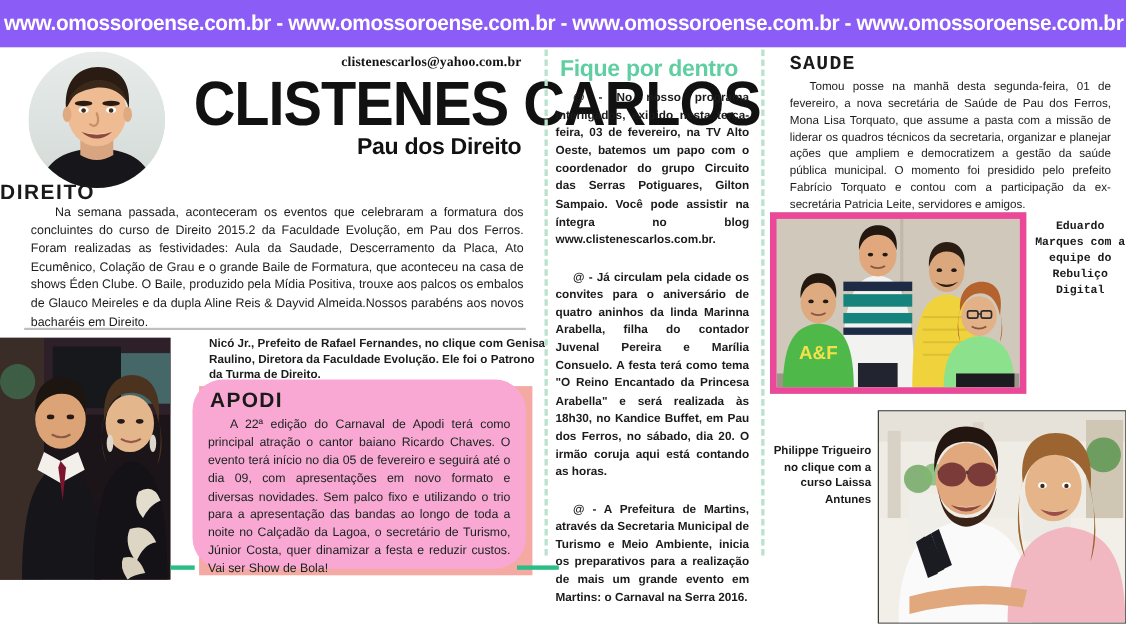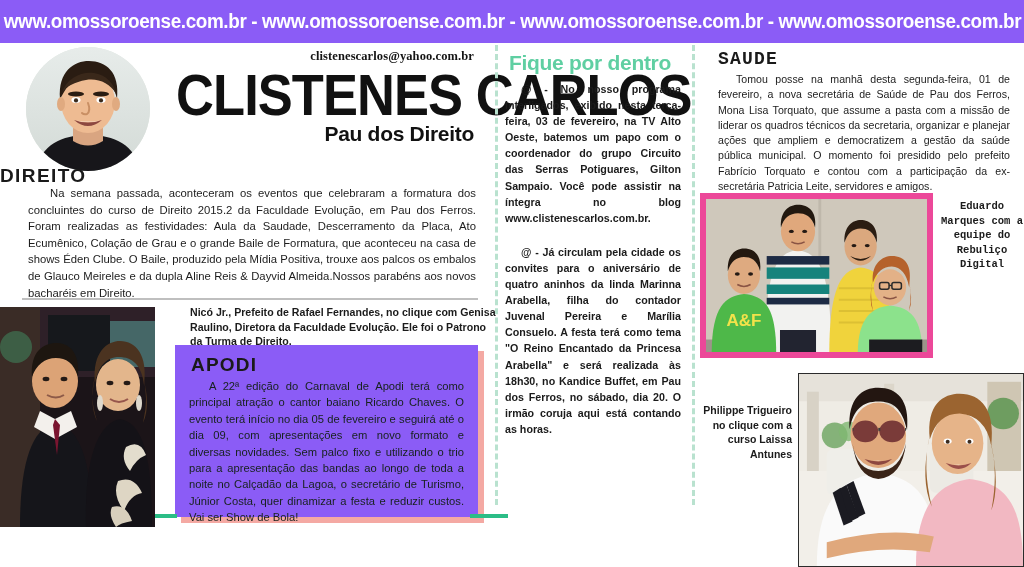--- a/index.html
+++ b/index.html
@@ -145,22 +145,23 @@
     font-weight: bold;
     color: #1b1b1b;
     margin-left: 24px;
   }
 
   #apodi-box {
     position: absolute;
     left: 175px; top: 302px;
     width: 303px;
     height: 172px;
-    background: #8b5cf6;
+    background: #f9a8d4;
     box-sizing: border-box;
+    border-radius: 28px;
   }
   #apodi-shadow {
     position: absolute;
     left: 181px; top: 308px;
     width: 303px; height: 172px;
     background: #f4a9a3;
     z-index: 0;
   }
   #apodi-box { z-index: 1; }
   #apodi-title {
@@ -406,20 +407,21 @@
     <div id="green-bar-right"></div>
   </div>
 
   <div class="v-dash" id="dash-1"></div>
   <div class="v-dash" id="dash-2"></div>
 
   <div id="col-mid">
     <div id="fique-title">Fique por dentro</div>
     <div class="mid-para">@ - No nosso programa Interligados, exibido nesta terça-feira, 03 de fevereiro, na TV Alto Oeste, batemos um papo com o coordenador do grupo Circuito das Serras Potiguares, Gilton Sampaio. Você pode assistir na íntegra no blog www.clistenescarlos.com.br.</div>
     <div class="mid-para">@ - Já circulam pela cidade os convites para o aniversário de quatro aninhos da linda Marinna Arabella, filha do contador Juvenal Pereira e Marília Consuelo. A festa terá como tema "O Reino Encantado da Princesa Arabella" e será realizada às 18h30, no Kandice Buffet, em Pau dos Ferros, no sábado, dia 20. O irmão coruja aqui está contando as horas.</div>
+    <div class="mid-para">@ - A Prefeitura de Martins, através da Secretaria Municipal de Turismo e Meio Ambiente, inicia os preparativos para a realização de mais um grande evento em Martins: o Carnaval na Serra 2016.</div>
   </div>
 
   <div id="col-right">
     <div id="saude-title">SAUDE</div>
     <div id="saude-body">Tomou posse na manhã desta segunda-feira, 01 de fevereiro, a nova secretária de Saúde de Pau dos Ferros, Mona Lisa Torquato, que assume a pasta com a missão de liderar os quadros técnicos da secretaria, organizar e planejar ações que ampliem e democratizem a gestão da saúde pública municipal. O momento foi presidido pelo prefeito Fabrício Torquato e contou com a participação da ex-secretária Patricia Leite, servidores e amigos.</div>
 
     <div id="photo-team">
       <svg class="photo-svg" viewBox="0 0 233 165" preserveAspectRatio="xMidYMid slice">
         <rect width="233" height="165" fill="#d6d0c4"></rect>
         <rect x="0" y="0" width="233" height="165" fill="#cfc8bb"></rect>

